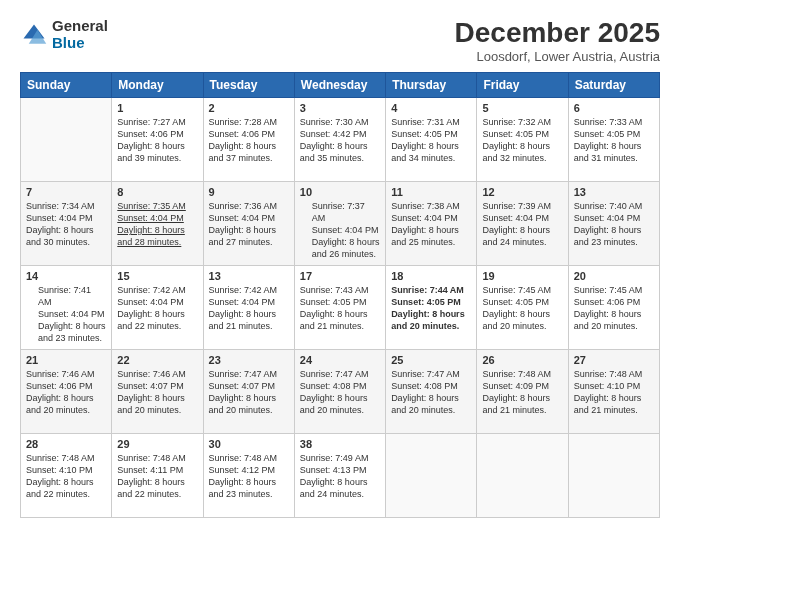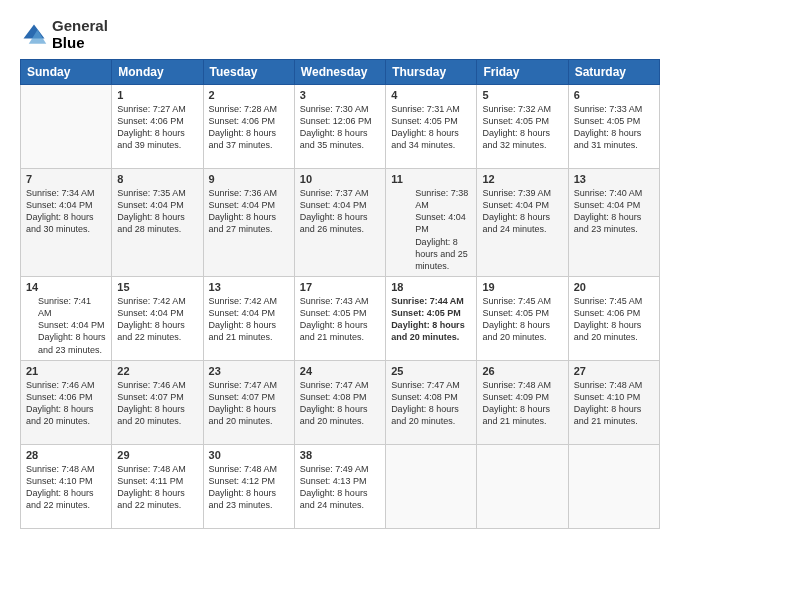--- a/index.html
+++ b/index.html
@@ -32,21 +32,21 @@
       line-height: 1.1;
     }
     .logo-general {
       font-size: 15px;
       font-weight: bold;
       color: #333;
     }
     .logo-blue {
       font-size: 15px;
       font-weight: bold;
-      color: #000000;
+      color: #0369a1;
     }
     .logo-icon {
       width: 28px;
       height: 28px;
     }
     .title-block {
       text-align: right;
     }
     .month-title {
       font-size: 28px;
@@ -109,20 +109,24 @@
     <div class="logo">
       <svg class="logo-icon" viewBox="0 0 32 32">
         <polygon points="16,4 28,20 4,20" fill="#2a6ab0"></polygon>
         <polygon points="20,10 30,26 10,26" fill="#5a9fd4" opacity="0.7"></polygon>
       </svg>
       <div class="logo-text">
         <span class="logo-general">General</span>
         <span class="logo-blue">Blue</span>
       </div>
     </div>
+    <div class="title-block">
+      <div class="month-title">December 2025</div>
+      <div class="location">Loosdorf, Lower Austria, Austria</div>
+    </div>
   </div>
 
   <table class="calendar">
     <thead>
       <tr>
       <th>Sunday</th>
           <th>Monday</th>
           <th>Tuesday</th>
           <th>Wednesday</th>
           <th>Thursday</th>
@@ -141,21 +145,21 @@
           </td>
           <td>
             <span class="day-number">2</span>
             <div class="cell-text" style="white-space: pre-line;">Sunrise: 7:28 AM
 Sunset: 4:06 PM
 Daylight: 8 hours and 37 minutes.</div>
           </td>
           <td>
             <span class="day-number">3</span>
             <div class="cell-text" style="white-space: pre-line;">Sunrise: 7:30 AM
-Sunset: 12:06 PM
+Sunset: 4:42 PM
 Daylight: 8 hours and 35 minutes.</div>
           </td>
           <td>
             <span class="day-number">4</span>
             <div class="cell-text" style="white-space: pre-line;">Sunrise: 7:31 AM
 Sunset: 4:05 PM
 Daylight: 8 hours and 34 minutes.</div>
           </td>
           <td>
             <span class="day-number">5</span>
@@ -172,39 +176,39 @@
         </tr>
         <tr>
           <td>
             <span class="day-number">7</span>
             <div class="cell-text" style="white-space: pre-line;">Sunrise: 7:34 AM
 Sunset: 4:04 PM
 Daylight: 8 hours and 30 minutes.</div>
           </td>
           <td>
             <span class="day-number">8</span>
-            <div class="cell-text" style="white-space: pre-line;">Sunrise: 7:35 AM
+            <div class="cell-text" style="white-space: pre-line; text-decoration: underline;">Sunrise: 7:35 AM
 Sunset: 4:04 PM
 Daylight: 8 hours and 28 minutes.</div>
           </td>
           <td>
             <span class="day-number">9</span>
             <div class="cell-text" style="white-space: pre-line;">Sunrise: 7:36 AM
 Sunset: 4:04 PM
 Daylight: 8 hours and 27 minutes.</div>
           </td>
           <td>
             <span class="day-number">10</span>
-            <div class="cell-text" style="white-space: pre-line;">Sunrise: 7:37 AM
+            <div class="cell-text" style="white-space: pre-line; margin-left: 12px;">Sunrise: 7:37 AM
 Sunset: 4:04 PM
 Daylight: 8 hours and 26 minutes.</div>
           </td>
           <td>
             <span class="day-number">11</span>
-            <div class="cell-text" style="white-space: pre-line; margin-left: 24px;">Sunrise: 7:38 AM
+            <div class="cell-text" style="white-space: pre-line;">Sunrise: 7:38 AM
 Sunset: 4:04 PM
 Daylight: 8 hours and 25 minutes.</div>
           </td>
           <td>
             <span class="day-number">12</span>
             <div class="cell-text" style="white-space: pre-line;">Sunrise: 7:39 AM
 Sunset: 4:04 PM
 Daylight: 8 hours and 24 minutes.</div>
           </td>
           <td>

